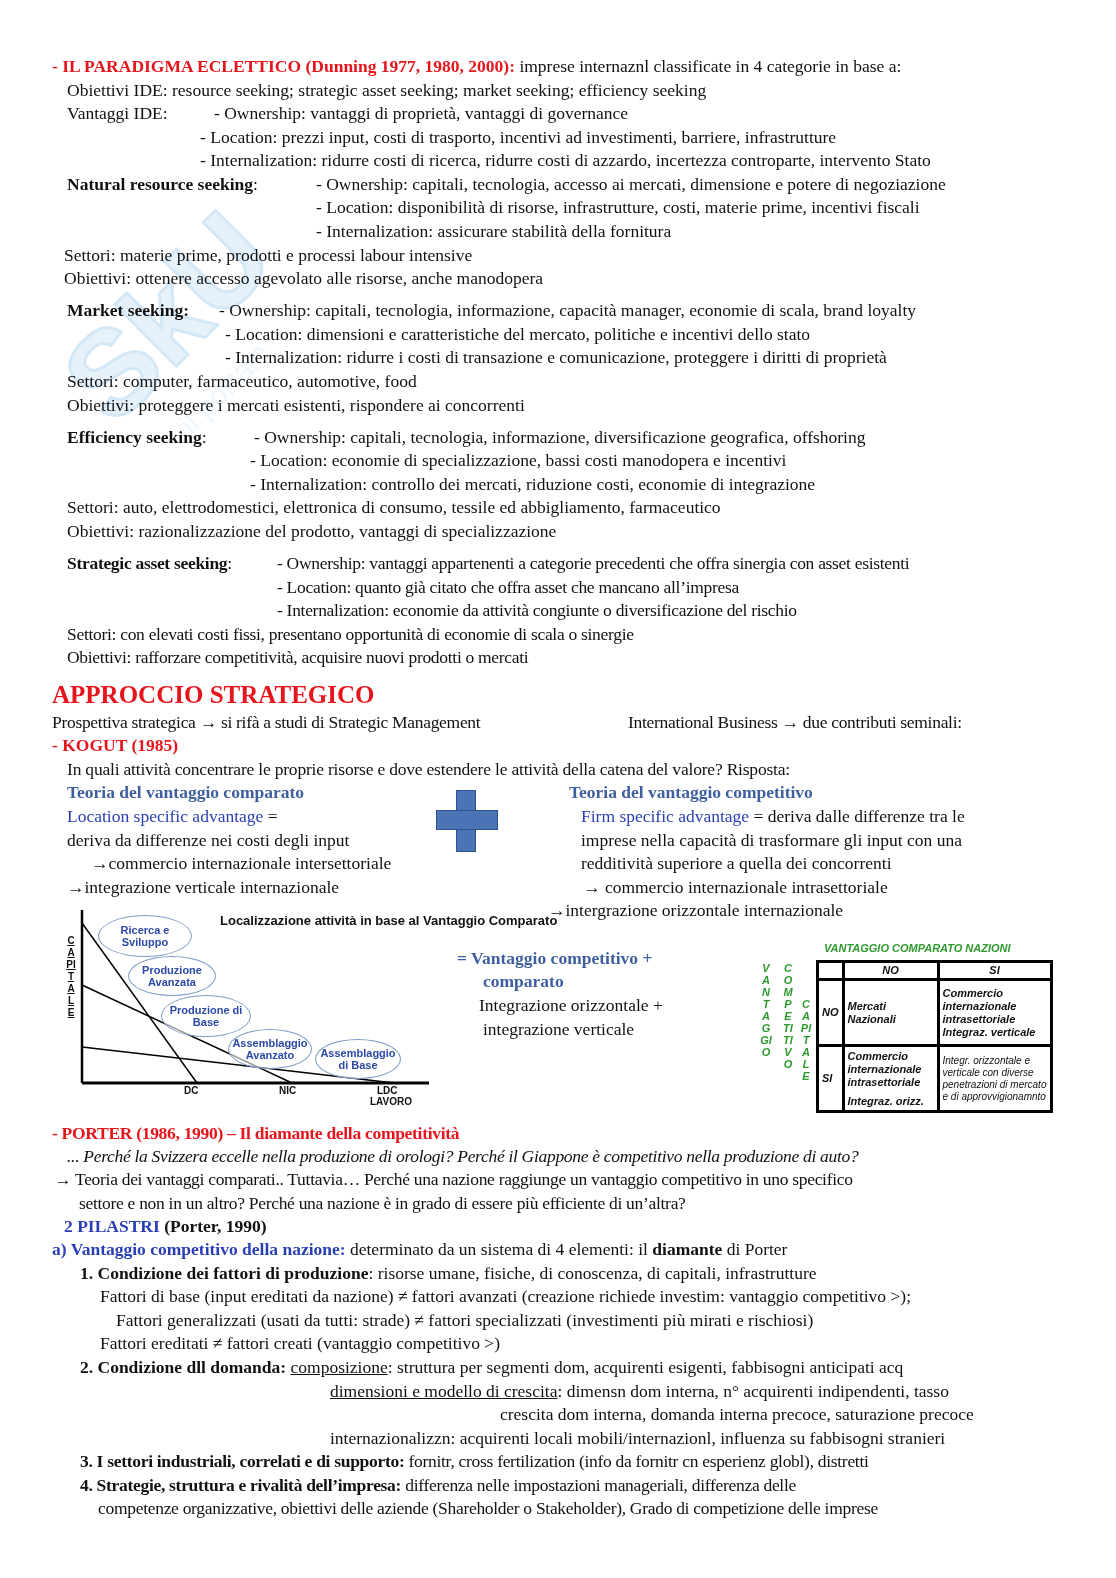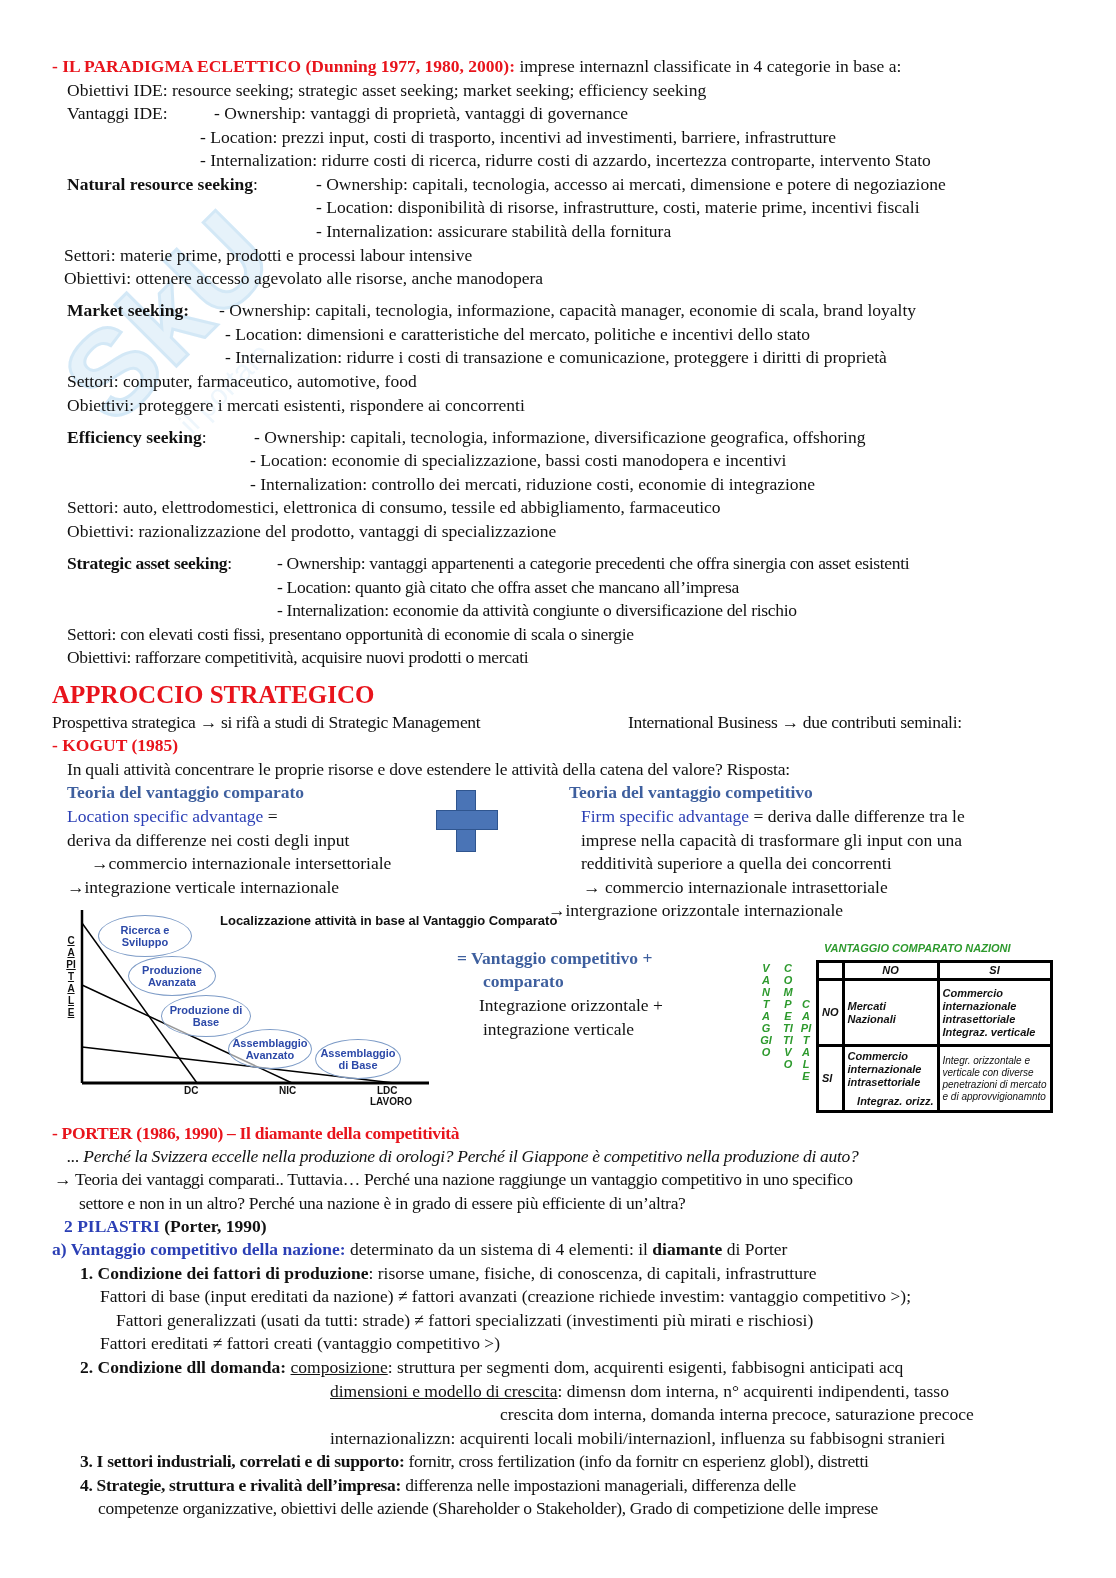--- a/index.html
+++ b/index.html
@@ -139,21 +139,21 @@
       <td style="width:86px;text-align:center;">NO</td>
       <td style="width:104px;text-align:center;">SI</td>
     </tr>
     <tr style="height:66px;">
       <td>NO</td>
       <td><span>Mercati</span><br><span>Nazionali</span></td>
       <td><span>Commercio internazionale intrasettoriale</span><br><span style="display:block;margin-top:0;">Integraz. verticale</span></td>
     </tr>
     <tr style="height:66px;">
       <td>SI</td>
-      <td><span>Commercio internazionale intrasettoriale</span><br><span style="display:block;margin-top:6px;text-align:right;">Integraz. orizz.</span></td>
+      <td><span>Commercio internazionale intrasettoriale</span><br><span style="display:block;margin-top:6px;">Integraz. orizz.</span></td>
       <td style="font-size:10px;line-height:12px;font-weight:normal;">Integr. orizzontale e verticale con diverse penetrazioni di mercato e di approvvigionamnto</td>
     </tr>
   </tbody>
     </table>
 </div>
 
 <div class="ln red" style="left:52px;top:1122px;letter-spacing:-0.3px;">- PORTER (1986, 1990) – Il diamante della competitività</div>
 <div class="ln it" style="left:67px;top:1145px;letter-spacing:-0.3px;">... Perché la Svizzera eccelle nella produzione di orologi? Perché il Giappone è competitivo nella produzione di auto?</div>
 <div class="ln" style="left:54px;top:1168px;letter-spacing:-0.3px;">→ Teoria dei vantaggi comparati.. Tuttavia… Perché una nazione raggiunge un vantaggio competitivo in uno specifico</div>
 <div class="ln" style="left:79px;top:1192px;letter-spacing:-0.3px;">settore e non in un altro? Perché una nazione è in grado di essere più efficiente di un’altra?</div>

